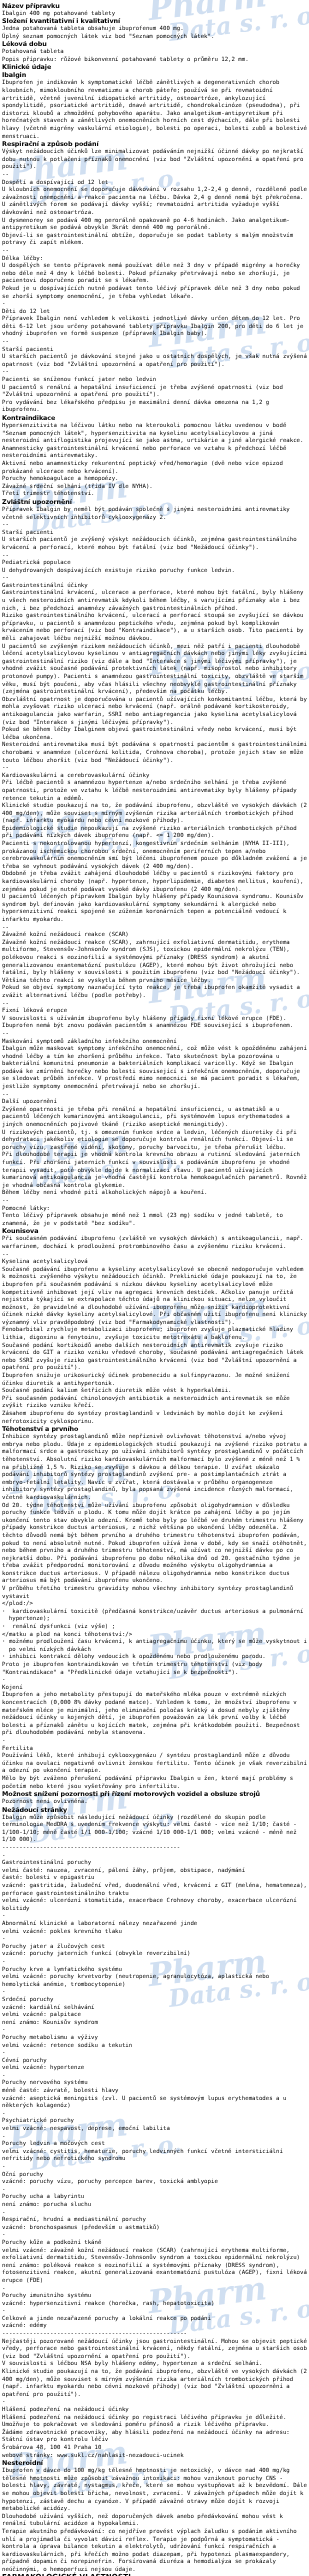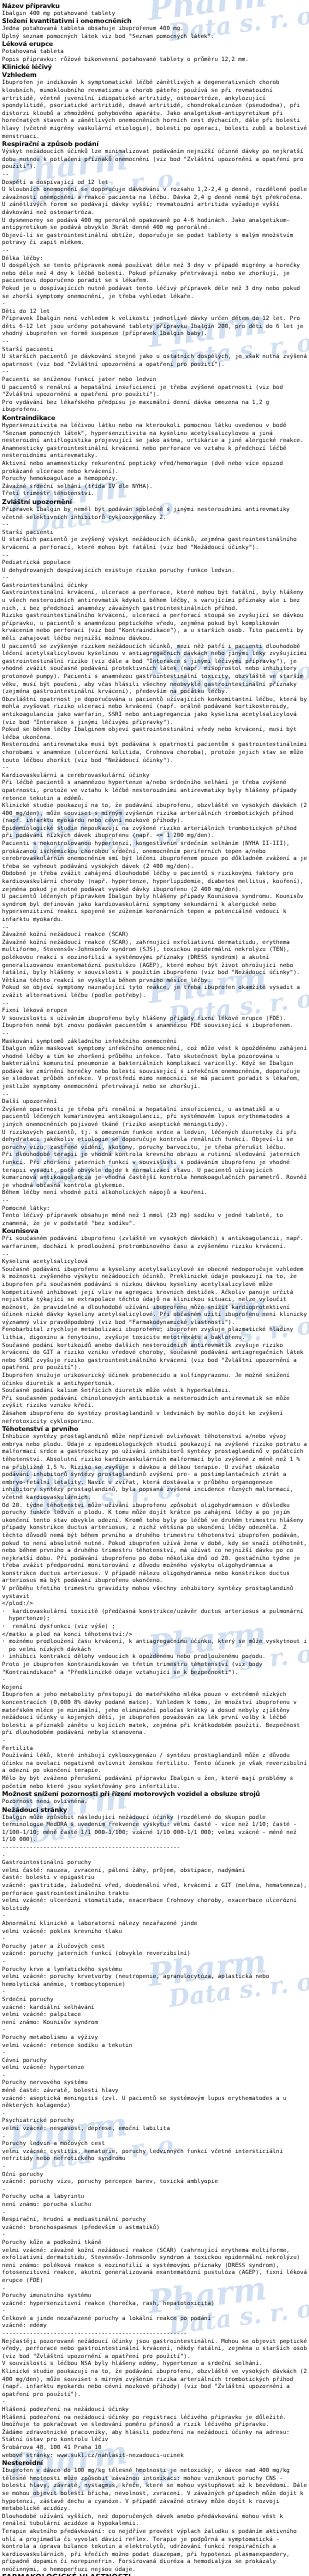--- a/index.html
+++ b/index.html
@@ -85,28 +85,28 @@
         <span class="wm-l2">Data s. r. o.</span>
       </div>
       <div class="wm-tile" style="left: 10.3px; top: 2442px;">
         <span class="wm-l1">Pharm</span>
         <span class="wm-l2">Data s. r. o.</span>
       </div>
     </div>
   <div class="doc">
       <div class="h2">Název přípravku</div>
       <div class="p">Ibalgin 400 mg potahované tablety</div>
-      <div class="h2">Složení kvantitativní i onemocněních</div>
+      <div class="h2">Složení kvantitativní i kvalitativní</div>
       <div class="p">Jedna potahovaná tableta obsahuje ibuprofenum 400 mg.</div>
       <div class="p">Úplný seznam pomocných látek viz bod "Seznam pomocných látek".</div>
-      <div class="h2">Léková erupce</div>
+      <div class="h2">Léková dobu</div>
       <div class="p">Potahovaná tableta</div>
       <div class="p">Popis přípravku: růžové bikonvexní potahované tablety o průměru 12,2 mm.</div>
-      <div class="h2">Klinické léčivý</div>
-      <div class="h2">Vzhledem</div>
+      <div class="h2">Klinické údaje</div>
+      <div class="h2">Ibalgin</div>
       <div class="p">Ibuprofen je indikován k symptomatické léčbě zánětlivých a degenerativních chorob kloubních, mimokloubního revmatizmu a chorob páteře; používá se při revmatoidní artritidě, včetně juvenilní idiopatické artritidy, osteoartróze, ankylozující spondylitidě, psoriatické artritidě, dnavé artritidě, chondrokalcinóze (pseudodna), při distorzi kloubů a zhmoždění pohybového aparátu. Jako analgetikum-antipyretikum při horečnatých stavech a zánětlivých onemocněních horních cest dýchacích, dále při bolesti hlavy (včetně migrény vaskulární etiologie), bolesti po operaci, bolesti zubů a bolestivé menstruaci.</div>
       <div class="h2">Respirační a způsob podání</div>
       <div class="p">Výskyt nežádoucích účinků lze minimalizovat podáváním nejnižší účinné dávky po nejkratší dobu nutnou k potlačení příznaků onemocnění (viz bod "Zvláštní upozornění a opatření pro použití").</div>
       <div class="p">--</div>
       <div class="p">Dospělí a dospívající od 12 let</div>
       <div class="p">U kloubních onemocnění se doporučuje dávkování v rozsahu 1,2-2,4 g denně, rozděleně podle závažnosti onemocnění a reakce pacienta na léčbu. Dávka 2,4 g denně nemá být překročena. U zánětlivých forem se podávají dávky vyšší; revmatoidní artritida vyžaduje vyšší dávkování než osteoartróza.</div>
       <div class="p">U dysmenorey se podává 400 mg perorálně opakovaně po 4-6 hodinách. Jako analgetikum-antipyretikum se podává obvykle 3krát denně 400 mg perorálně.</div>
       <div class="p">Objeví-li se gastrointestinální obtíže, doporučuje se podat tablety s malým množstvím potravy či zapít mlékem.</div>
       <div class="p">--</div>
       <div class="p">Délka léčby:</div>

